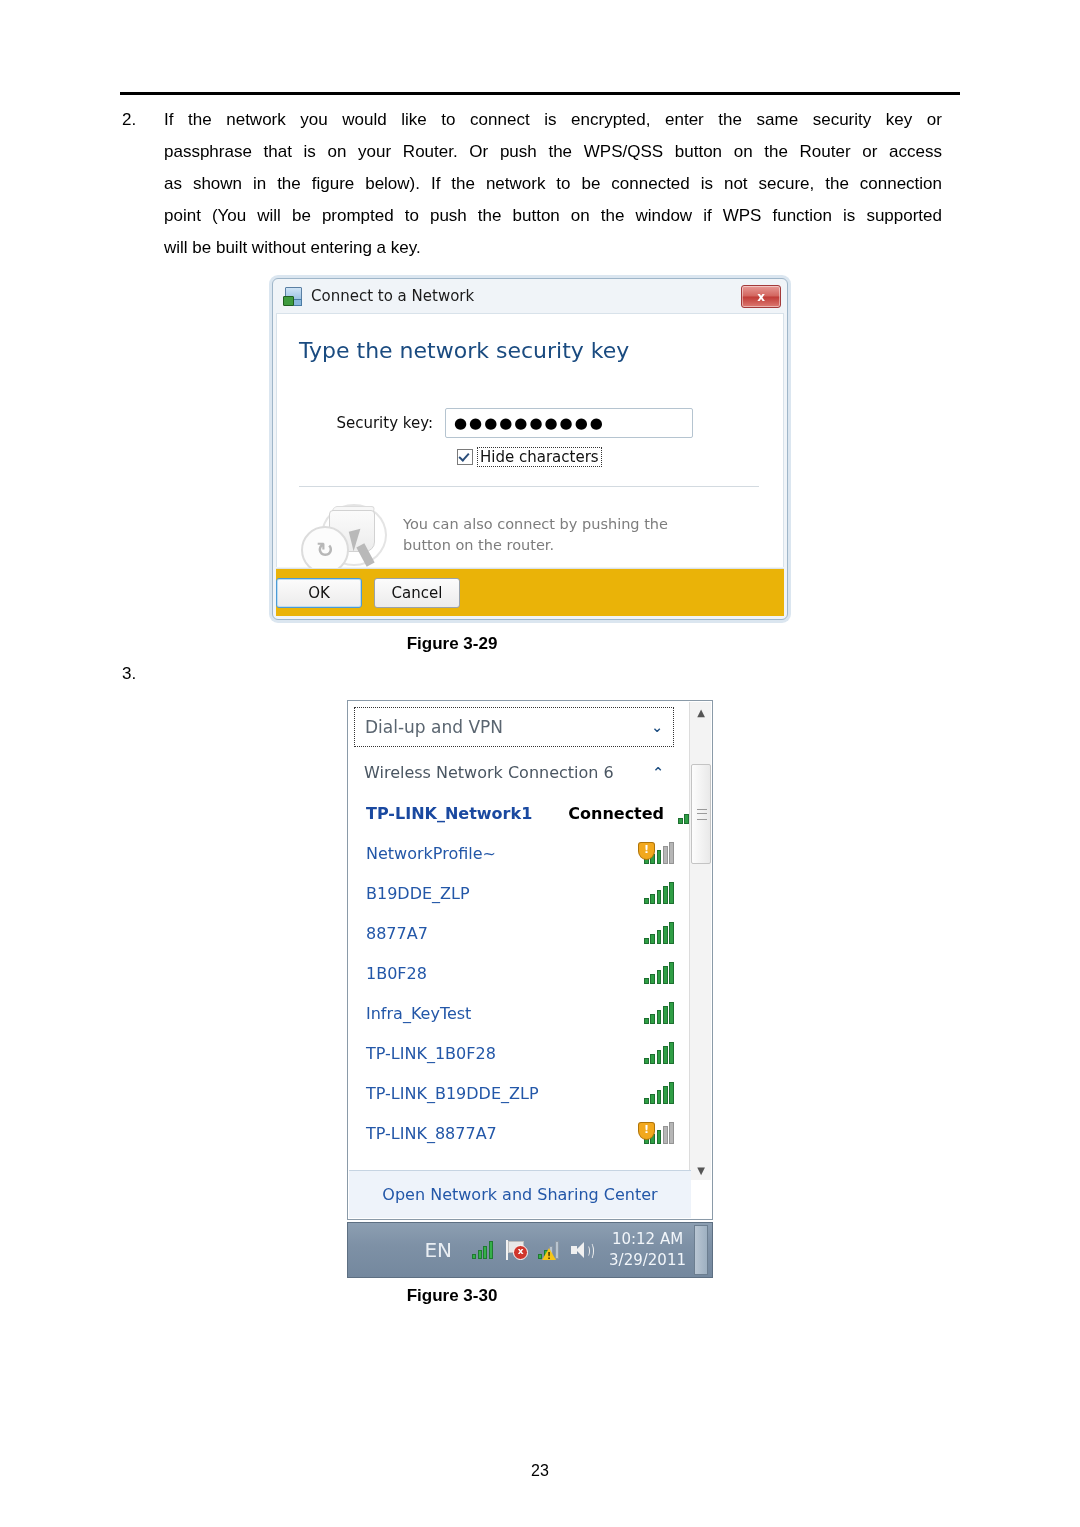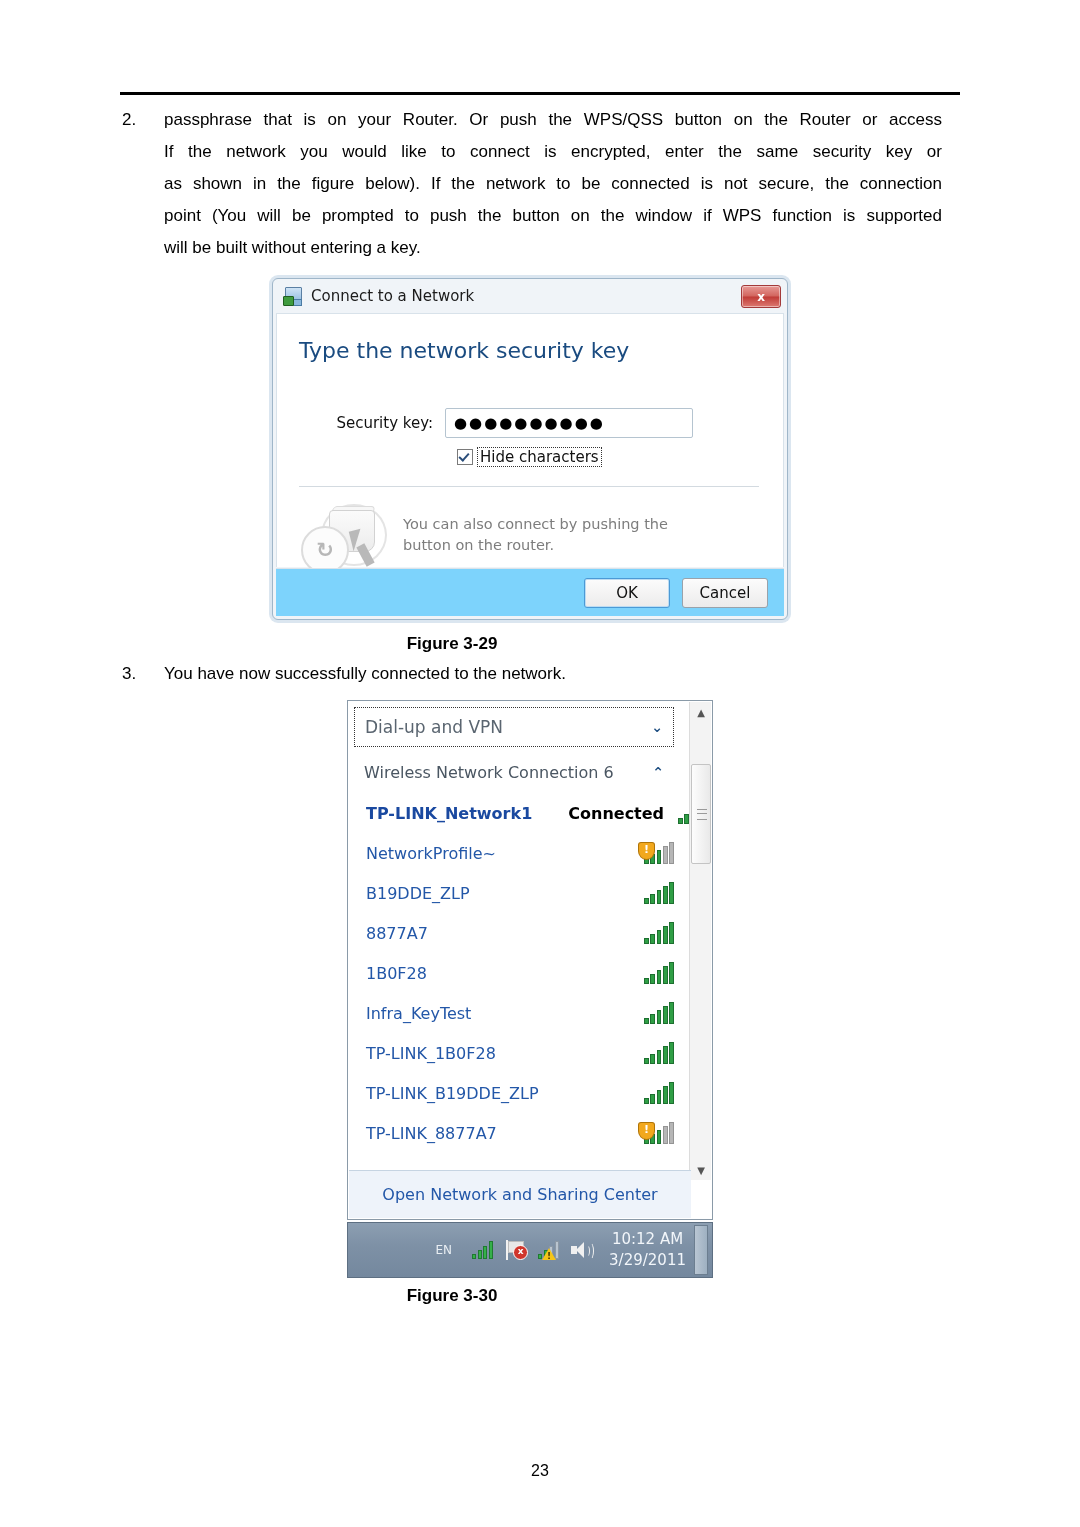--- a/index.html
+++ b/index.html
@@ -328,25 +328,24 @@
     color: #7d7d7d;
     line-height: 21px;
     padding-top: 10px;
   }
   .dlg-footer {
     position: absolute;
     left: 3px;
     right: 3px;
     bottom: 3px;
     height: 48px;
-    background: #7dd3fc;
+    background: #eab308;
     border-top: 1px solid #dbe3ea;
     display: flex;
     align-items: center;
-    justify-content: flex-end;
     padding-right: 16px;
     gap: 12px;
     box-sizing: border-box;
   }
   .btn {
     width: 84px;
     height: 28px;
     background: linear-gradient(#fcfcfc,#ecebeb);
     border: 1px solid #9aa2aa;
     border-radius: 3px;
@@ -567,21 +566,21 @@
     height: 56px;
     background: linear-gradient(#8d9fb2,#7e91a6 40%, #74889e);
     border: 1px solid #5d6f82;
     box-sizing: border-box;
     display: flex;
     align-items: center;
     justify-content: flex-end;
     padding-right: 4px;
   }
   .tb-en {
-    font-size: 12px;
+    font-size: 20px;
     color: #e9eef3;
     margin-right: 20px;
   }
   .tb-icons {
     display: flex;
     align-items: center;
     gap: 11px;
     margin-right: 16px;
   }
   .tb-sig {
@@ -647,22 +646,22 @@
 </head>
 <body>
 
 <div class="page-header">
   <div class="hdr-rule"></div>
 </div>
 
 <div class="list-item" style="left:122px; top:104px; width:820px;">
   <div class="li-num">2.</div>
   <div class="li-body" style="width:778px;">
+    <p class="justify" style="text-align:justify; text-align-last:justify;">If the network you would like to connect is encrypted, enter the same security key or</p>
     <p class="justify" style="text-align:justify; text-align-last:justify;">passphrase that is on your Router. Or push the WPS/QSS button on the Router or access</p>
-    <p class="justify" style="text-align:justify; text-align-last:justify;">If the network you would like to connect is encrypted, enter the same security key or</p>
     <p class="justify" style="text-align:justify; text-align-last:justify;">as shown in the figure below). If the network to be connected is not secure, the connection</p>
     <p class="justify" style="text-align:justify; text-align-last:justify;">point (You will be prompted to push the button on the window if WPS function is supported</p>
     <p>will be built without entering a key.</p>
   </div>
 </div>
 
 <div class="dlg">
 
   <div class="dlg-titlebar">
     <div class="dlg-icon">
@@ -708,21 +707,20 @@
   <div class="dlg-footer">
     <div class="btn default">OK</div>
     <div class="btn">Cancel</div>
   </div>
 </div>
 
 <div class="figcap" style="top:634px;">Figure 3-29</div>
 
 <div class="list-item" style="left:122px; top:658px; width:820px;">
   <div class="li-num">3.</div>
-  <div class="li-body">You have now successfully connected to the network.</div>
 </div>
 
 <div class="flyout">
 
   <div class="fly-panel">
 
     <div class="fly-dialup">
       <span class="lbl">Dial-up and VPN</span>
       <span class="chev">⌄</span>
     </div>

